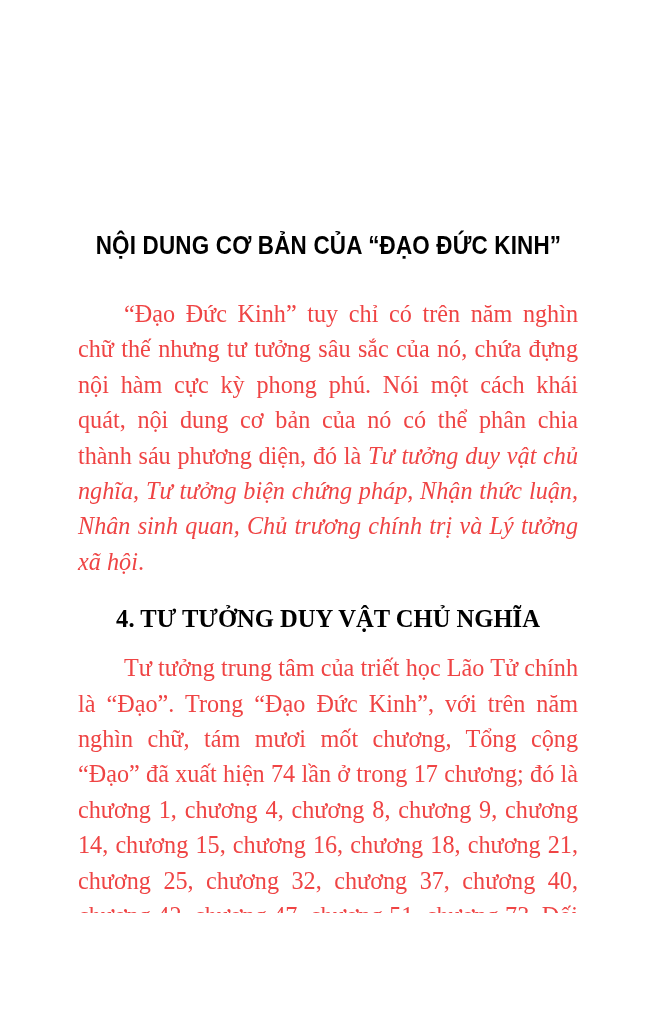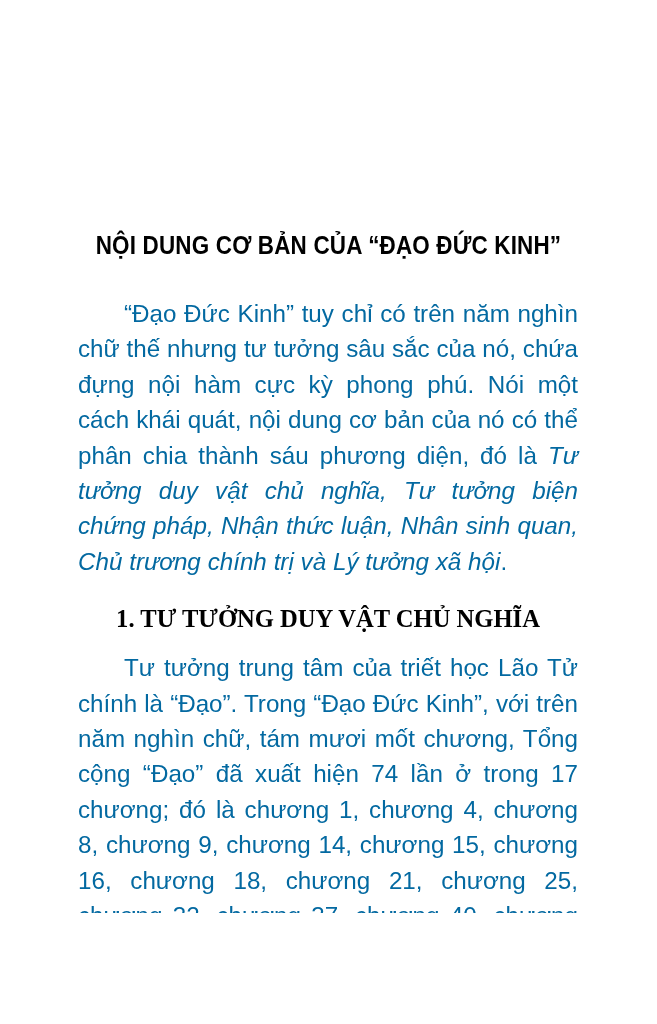--- a/index.html
+++ b/index.html
@@ -40,24 +40,24 @@
   
   .text-column {
     position: absolute;
     left: 78px;
     top: 296px;
     width: 500px;
   }
 
   .body-paragraph {
     margin: 0;
-    font-family: Liberation Sans, sans-serif;
+    font-family: Liberation Serif, serif;
     font-size: 24.2px;
     line-height: 35.4px;
-    color: #0369a1;
+    color: #ef4444;
     text-align: justify;
     text-justify: inter-word;
     text-indent: 46px;
     hyphens: none;
     word-spacing: 0.1px;
   }
   .body-paragraph .italic-run {
     font-style: italic;
   }
 
@@ -83,20 +83,20 @@
 <div class="page">
 
   <h1 class="chapter-title">NỘI DUNG CƠ BẢN CỦA “ĐẠO ĐỨC KINH”</h1>
 
   <div class="text-column">
 
     <p class="body-paragraph"><span>“Đạo Đức Kinh” tuy chỉ có trên năm nghìn chữ thế nhưng tư tưởng sâu sắc của nó, chứa đựng nội hàm cực kỳ phong phú. Nói một cách khái quát, nội dung cơ bản của nó có thể phân chia thành sáu phương diện, đó là </span><span class="italic-run">Tư tưởng duy vật chủ nghĩa, Tư tưởng biện chứng pháp, Nhận thức luận, Nhân sinh quan, Chủ trương chính trị và Lý tưởng xã hội</span><span>.</span></p>
 
     <div class="spacer-before-heading"></div>
 
-    <h2 class="section-heading">1. TƯ TƯỞNG DUY VẬT CHỦ NGHĨA</h2>
+    <h2 class="section-heading">4. TƯ TƯỞNG DUY VẬT CHỦ NGHĨA</h2>
 
     <div class="spacer-after-heading"></div>
 
     <p class="body-paragraph">Tư tưởng trung tâm của triết học Lão Tử chính là “Đạo”. Trong “Đạo Đức Kinh”, với trên năm nghìn chữ, tám mươi mốt chương, Tổng cộng “Đạo” đã xuất hiện 74 lần ở trong 17 chương; đó là chương 1, chương 4, chương 8, chương 9, chương 14, chương 15, chương 16, chương 18, chương 21, chương 25, chương 32, chương 37, chương 40, chương 42, chương 47, chương 51, chương 73. Đối với “Đạo”, Lão Tử đã có sự biểu thuật quan trọng. Đặc biệt là chương 42, ông đã biểu thuật một cách tập trung và chính xác rõ ràng quan</p>
 
   </div>
 </div>
 
 </body></html>

